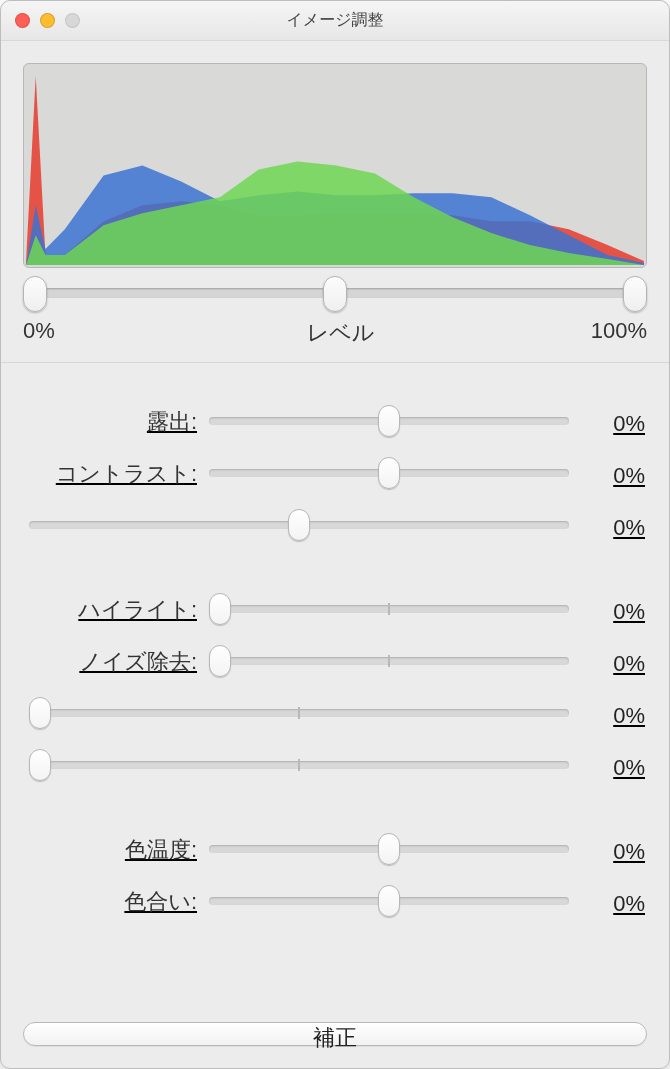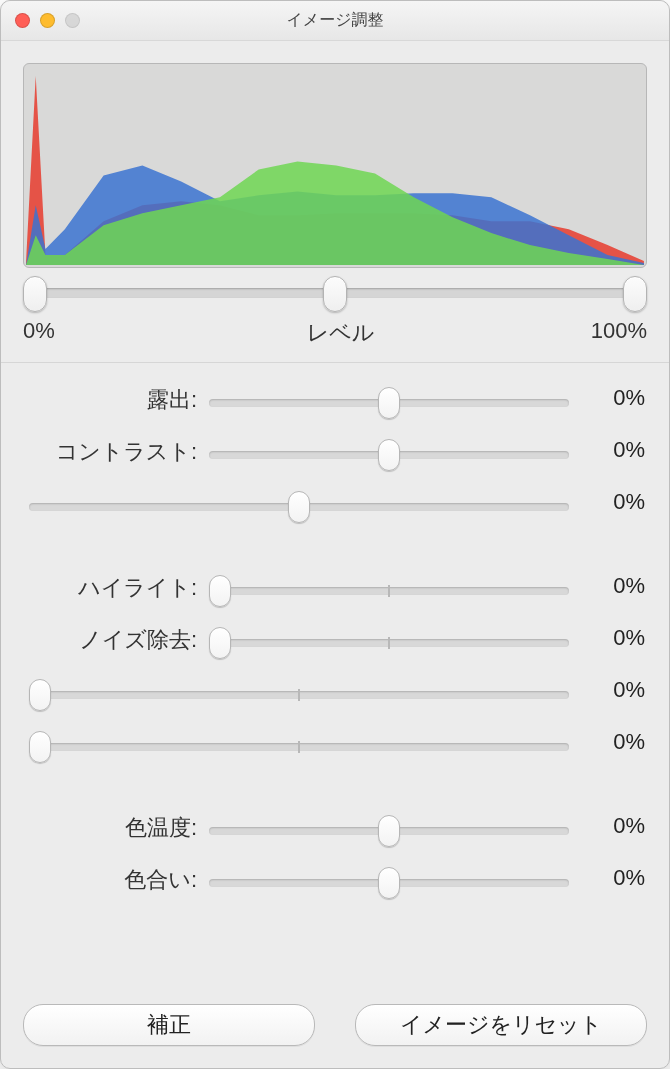--- a/index.html
+++ b/index.html
@@ -110,22 +110,23 @@
     border-top: 1px solid #d6d6d6;
     margin: 14px -22px 0 -22px;
   }
 
   .sliders {
     padding-top: 18px;
   }
   .group { padding: 4px 0 4px 0; }
   .slider-row {
     display: flex;
-    align-items: flex-start;
+    align-items: flex-end;
     height: 52px;
+    text-decoration: underline;
   }
   .slider-label {
     width: 180px;
     text-align: right;
     font-size: 22px;
     color: #333;
     padding-right: 6px;
     white-space: nowrap;
   }
   .slider-track-wrap {
@@ -174,21 +175,21 @@
 
   .bottom-buttons {
     margin-top: auto;
     display: flex;
     justify-content: space-between;
     gap: 40px;
     padding-top: 24px;
   }
   .mac-btn {
     flex:1;
-    height: 42px;
+    height: 24px;
     border-radius: 20px;
     background: linear-gradient(#ffffff,#f2f2f2);
     border: 1px solid #b9b9b9;
     font-size: 22px;
     color: #222;
     box-shadow: 0 1px 0 rgba(0,0,0,0.06);
     cursor: pointer;
   }
 </style>
 </head>
@@ -319,17 +320,16 @@
               <div class="slider-knob" style="left: 50%;"></div>
           </div>
           <div class="slider-value">0%</div>
         </div>
       </div>
 
     </div>
 
     <div class="bottom-buttons">
       <button class="mac-btn">補正</button>
-      <button class="mac-btn">イメージをリセット</button>
     </div>
 
   </div>
 </div>
 
 </body></html>

